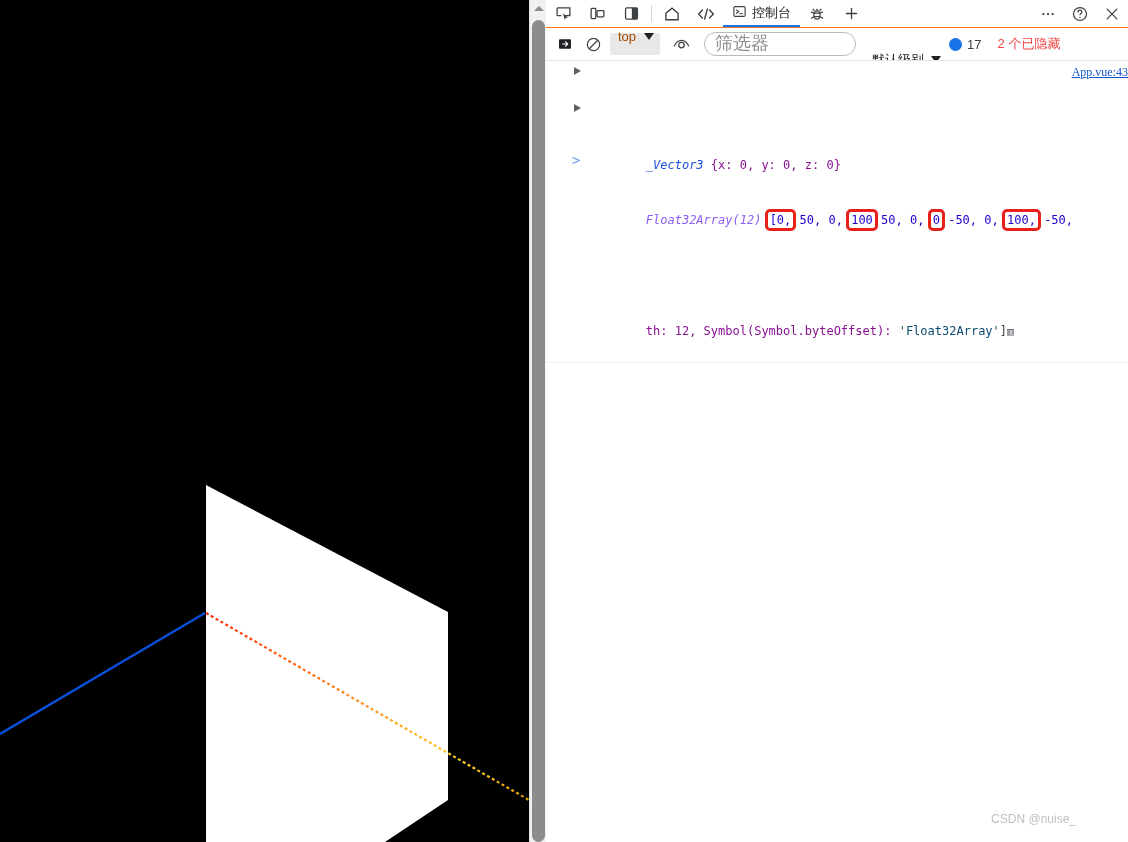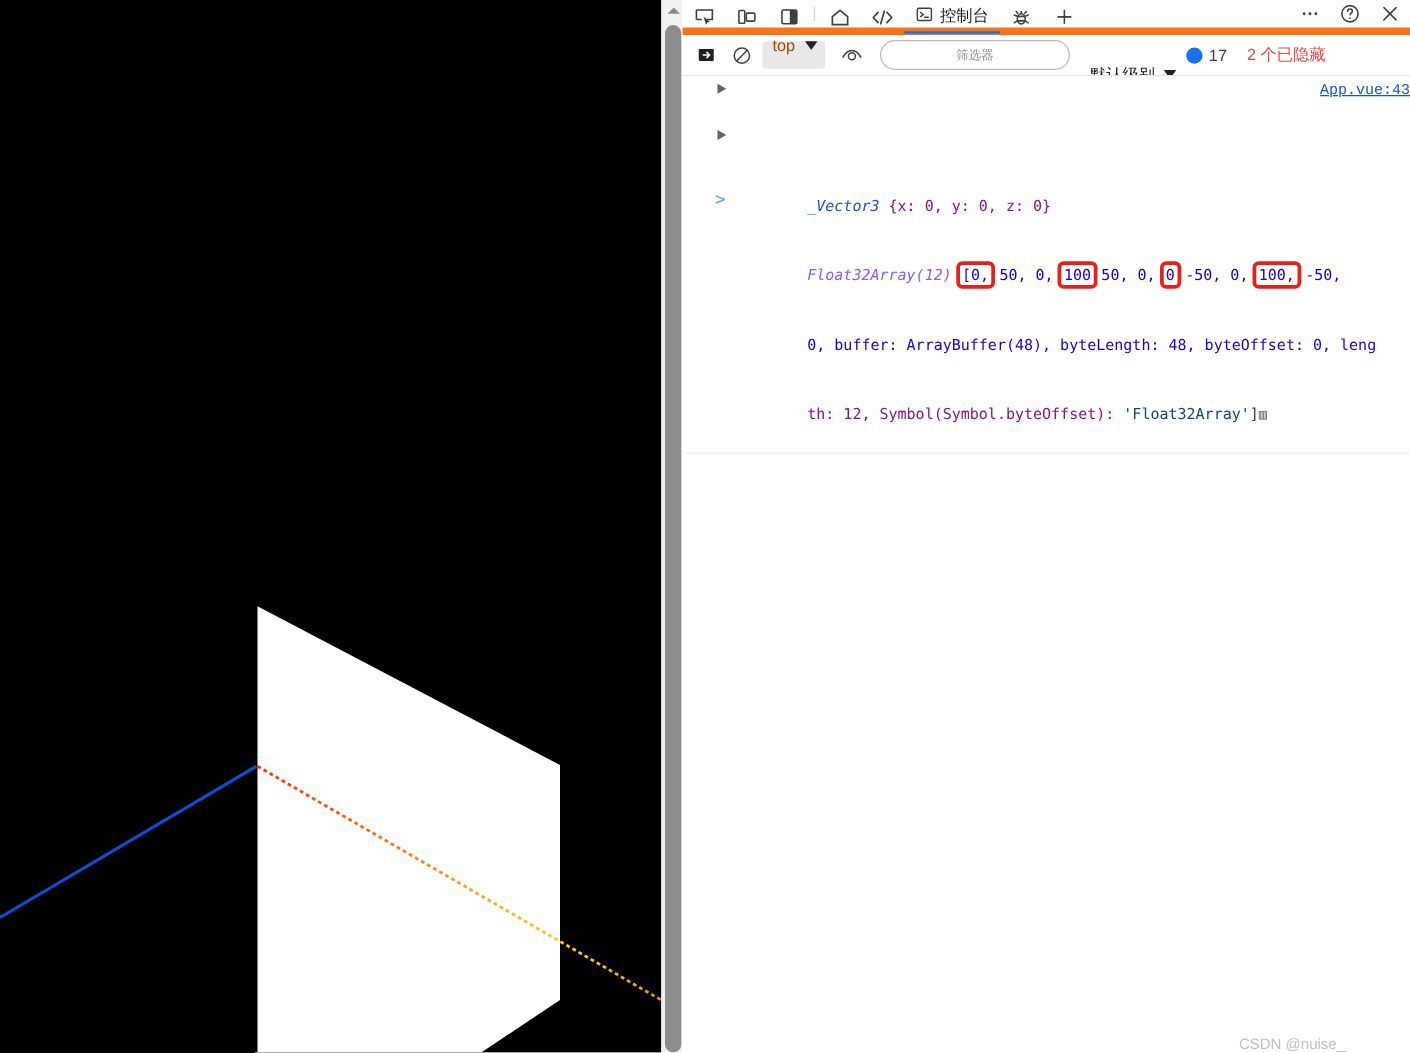--- a/index.html
+++ b/index.html
@@ -50,21 +50,21 @@
     width: 582px; height: 842px;
     background: #ffffff;
     display: flex; flex-direction: column;
   }
 
   
   #tabstrip {
     position: relative;
     height: 28px;
     display: flex; align-items: stretch;
-    border-bottom: 6px solid #f97316;
+    border-bottom: 1px solid #f97316;
     background: #ffffff;
     flex: 0 0 28px;
   }
   .tab-btn {
     display: flex; align-items: center; justify-content: center;
     width: 34px; height: 27px;
     cursor: pointer;
     color: #3c4043;
   }
   .tab-btn svg { display: block; }
@@ -116,23 +116,23 @@
     border-left: 5px solid transparent;
     border-right: 5px solid transparent;
     border-top: 7px solid #202124;
   }
   #filter-input {
     flex: 0 0 auto;
     width: 152px; height: 24px;
     margin-left: 8px;
     border: 1px solid #b9b9b9; border-radius: 13px;
     padding: 0 10px;
-    font-size: 10px; color: #202124;
-    font-family: Liberation Sans, sans-serif;
-    background: #fff; outline: none; text-align: center;
+    font-size: 18px; color: #202124;
+    font-family: Liberation Mono, monospace;
+    background: #fff; outline: none;
   }
   #filter-input::placeholder { color: #8f8f8f; }
   .level-select {
     display: flex; align-items: center; gap: 7px;
     margin-left: 10px; height: 22px; padding: 0 4px;
     font-size: 13px; color: #202124; cursor: pointer;
     white-space: nowrap;
     margin-top: 31px;
   }
   .issues-count {
@@ -171,21 +171,21 @@
     position: absolute; left: 28px; top: 6px;
     width: 0; height: 0;
     border-top: 4.5px solid transparent;
     border-bottom: 4.5px solid transparent;
     border-left: 7px solid #5f6368;
     cursor: pointer;
   }
   .disc.l2 { top: 43px; }
   .src-link {
     position: absolute; right: 0px; top: 2px;
-    font-family: Liberation Mono, monospace;
+    font-family: Liberation Serif, serif;
     font-size: 12px;
     color: #1155cc; text-decoration: underline;
     cursor: pointer;
   }
   .tok-prop   { color: #881391; }
   .tok-num    { color: #1c00cf; }
   .tok-str    { color: #0c4a6e; }
   .tok-class  { color: #8b5cf6; font-style: italic; }
   .tok-punct  { color: #3c4043; }
   .tok-vec    { color: #1d4ed8; font-style: italic; }
@@ -202,21 +202,21 @@
     width: 100%; height: 22px;
     display: flex; align-items: center;
     padding-left: 26px;
   }
   #console-prompt .pchev {
     color: #6a94f0; font-size: 14px; font-family: "DejaVu Sans Mono", monospace;
   }
 
   
   #watermark {
-    position: absolute; right: 52px; bottom: 0;
+    position: absolute; right: 52px; bottom: 16px;
     font-size: 12px; color: #bfbfbf;
     font-family: "Liberation Sans", sans-serif;
     user-select: none;
   }
 </style>
 </head>
 <body>
 
 <div id="root">
 
@@ -403,21 +403,21 @@
 
       <div class="console-msg">
         <span class="disc"></span>
         <span class="disc l2"></span>
         <span class="src-link">App.vue:43</span>
 
         <span class="tok-vec">_Vector3</span><span class="tok-prop"> {x: 0, y: 0, z: 0}</span><br>
 
         <span class="tok-class">Float32Array(12)</span><span class="tok-punct"> </span><span class="tok-num hl">[0,</span><span class="tok-num"> </span><span class="tok-num">50,</span><span class="tok-num"> </span><span class="tok-num">0,</span><span class="tok-num"> </span><span class="tok-num hl">100</span><span class="tok-num"> </span><span class="tok-num">50,</span><span class="tok-num"> </span><span class="tok-num">0,</span><span class="tok-num"> </span><span class="tok-num hl">0</span><span class="tok-num"> </span><span class="tok-num">-50,</span><span class="tok-num"> </span><span class="tok-num">0,</span><span class="tok-num"> </span><span class="tok-num hl">100,</span><span class="tok-num"> </span><span class="tok-num">-50,</span><br>
 
-        <span class="tok-num">0, buffer: ArrayBuffer(48), byteLength: 48, byteOffset: 0, leng</span><br>
+        <br>
 
         <span class="tok-prop">th: 12, Symbol(Symbol.byteOffset): </span><span class="tok-str">'Float32Array'</span><span class="tok-punct">]</span><span class="copy-glyph">▥</span>
       </div>
 
       <div id="console-prompt">
         <span class="pchev">&gt;</span>
       </div>
     </div>
   </div>
 

